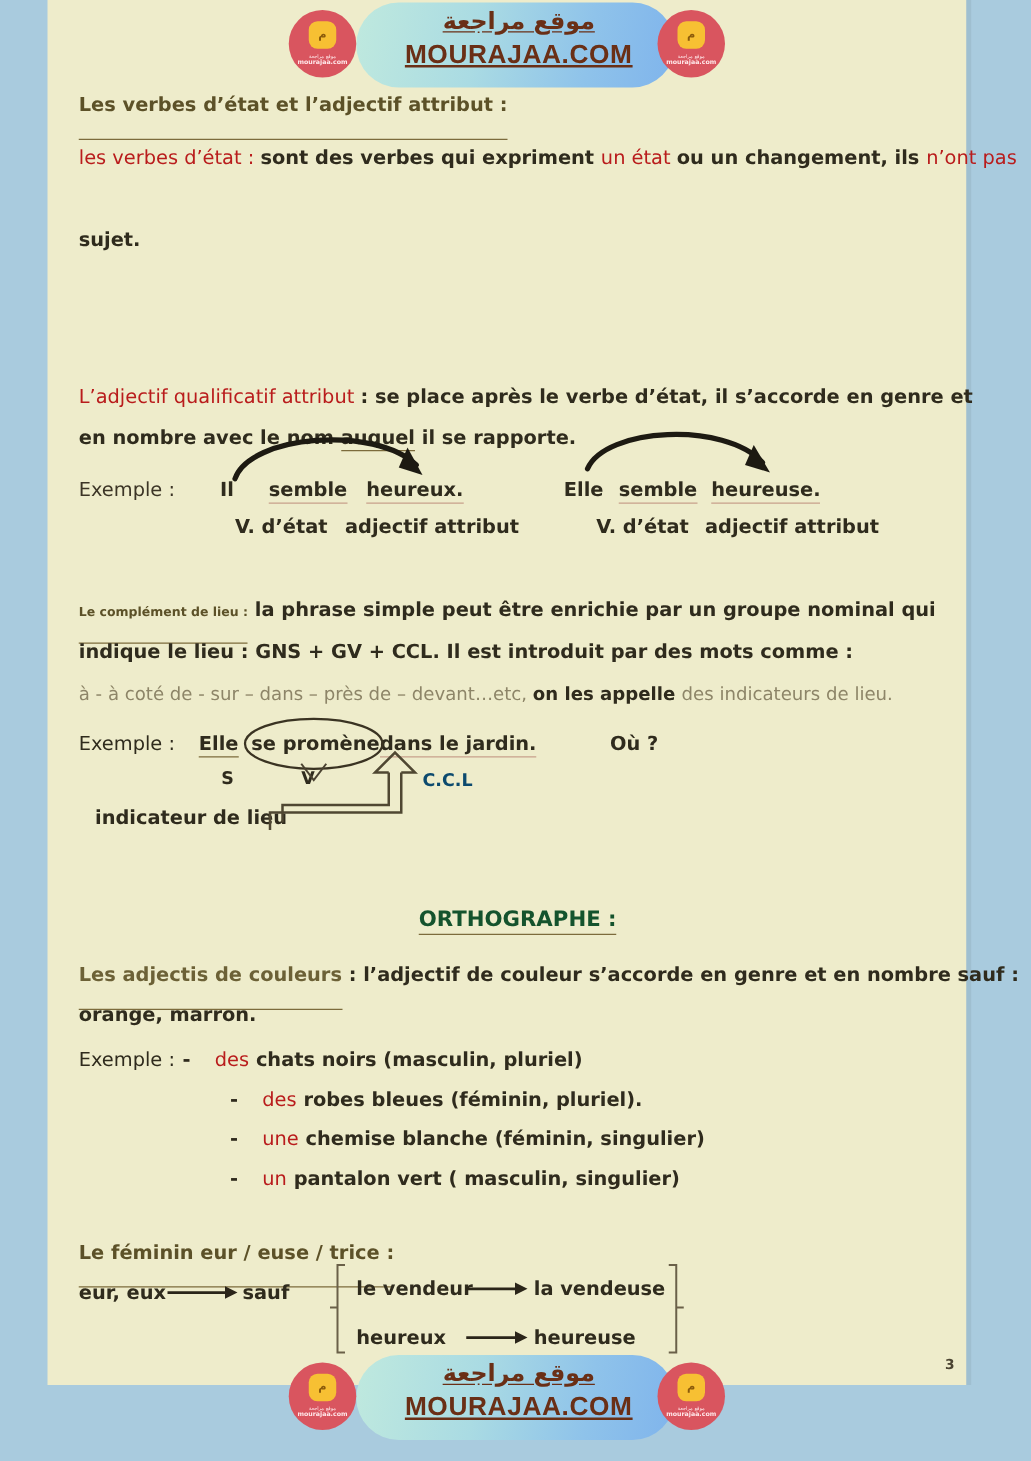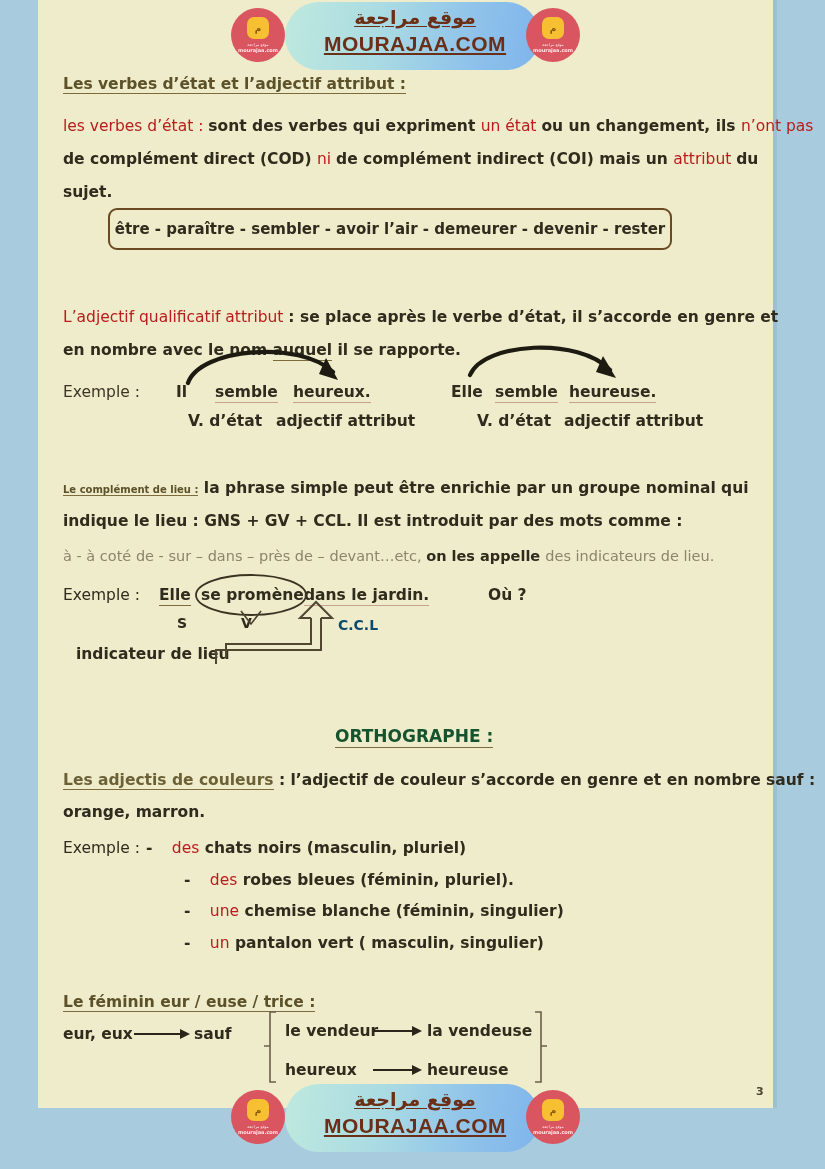--- a/index.html
+++ b/index.html
@@ -61,21 +61,21 @@
 
   
   .doc{
     position:absolute;left:0;top:0;width:735px;height:1108px;
     color:#3c3526;
     font-family:"DejaVu Sans","Liberation Sans",sans-serif;
   }
   .ln{position:absolute;white-space:nowrap;}
   .hd{
     color:#5c5128;font-weight:bold;font-size:15.5px;
-    border-bottom:1.6px solid #7c6b3c;padding-bottom:0;
+    border-bottom:1.6px solid #7c6b3c;padding-bottom:18px;
   }
   .body1{font-size:15.5px;font-weight:bold;color:#2f2b1d;}
   .soft{color:#b91c1c;font-weight:normal;}
   .soft2{color:#8d8568;font-weight:normal;}
   .ctr{font-size:17px;font-weight:bold;color:#14532d;
        border-bottom:1.8px solid #7c6b3c;padding-bottom:1px;}
   .u-pink{border-bottom:1.5px solid #c8a08c;padding-bottom:1px;}
   .u-dark{border-bottom:1.5px solid #7c6b3c;padding-bottom:1px;}
 
   
@@ -101,26 +101,22 @@
 <div id="sheet"></div>
 <div id="sheet-shadow"></div>
 
 <div class="doc" style="left:38px;">
 
   <div class="ln hd" style="left:25px;top:75px;">Les verbes d’état et l’adjectif attribut :</div>
 
   <div class="ln body1" style="left:25px;top:117px;">
     <span class="soft">les verbes d’état : </span><span>sont des verbes qui expriment </span><span class="soft">un état </span><span>ou un changement, ils </span><span class="soft">n’ont pas</span>
   </div>
-  <div class="ln body1" style="left:25px;top:150px;">
-    <span>de complément direct (COD) </span><span class="soft">ni </span><span>de complément </span><span>indirect (COI) </span><span>mais un </span><span class="soft">attribut </span><span>du</span>
-  </div>
   <div class="ln body1" style="left:25px;top:183px;">sujet.</div>
 
-  <div class="verbbox" style="left:70px;top:208px;">être - paraître - sembler - avoir l’air - demeurer - devenir - rester</div>
 
   <div class="ln body1" style="left:25px;top:308px;">
     <span class="soft">L’adjectif  qualificatif attribut </span><span>: se place après le verbe d’état, il s’accorde en genre et</span>
   </div>
   <div class="ln body1" style="left:25px;top:341px;">
     <span>en nombre avec le nom </span><span class="u-dark">auquel</span><span> il se rapporte.</span>
   </div>
 
   <div class="ln body1" style="left:25px;top:383px;font-weight:normal;color:#3c3526;">Exemple :</div>
   <div class="ln body1" style="left:138px;top:383px;">Il</div>

